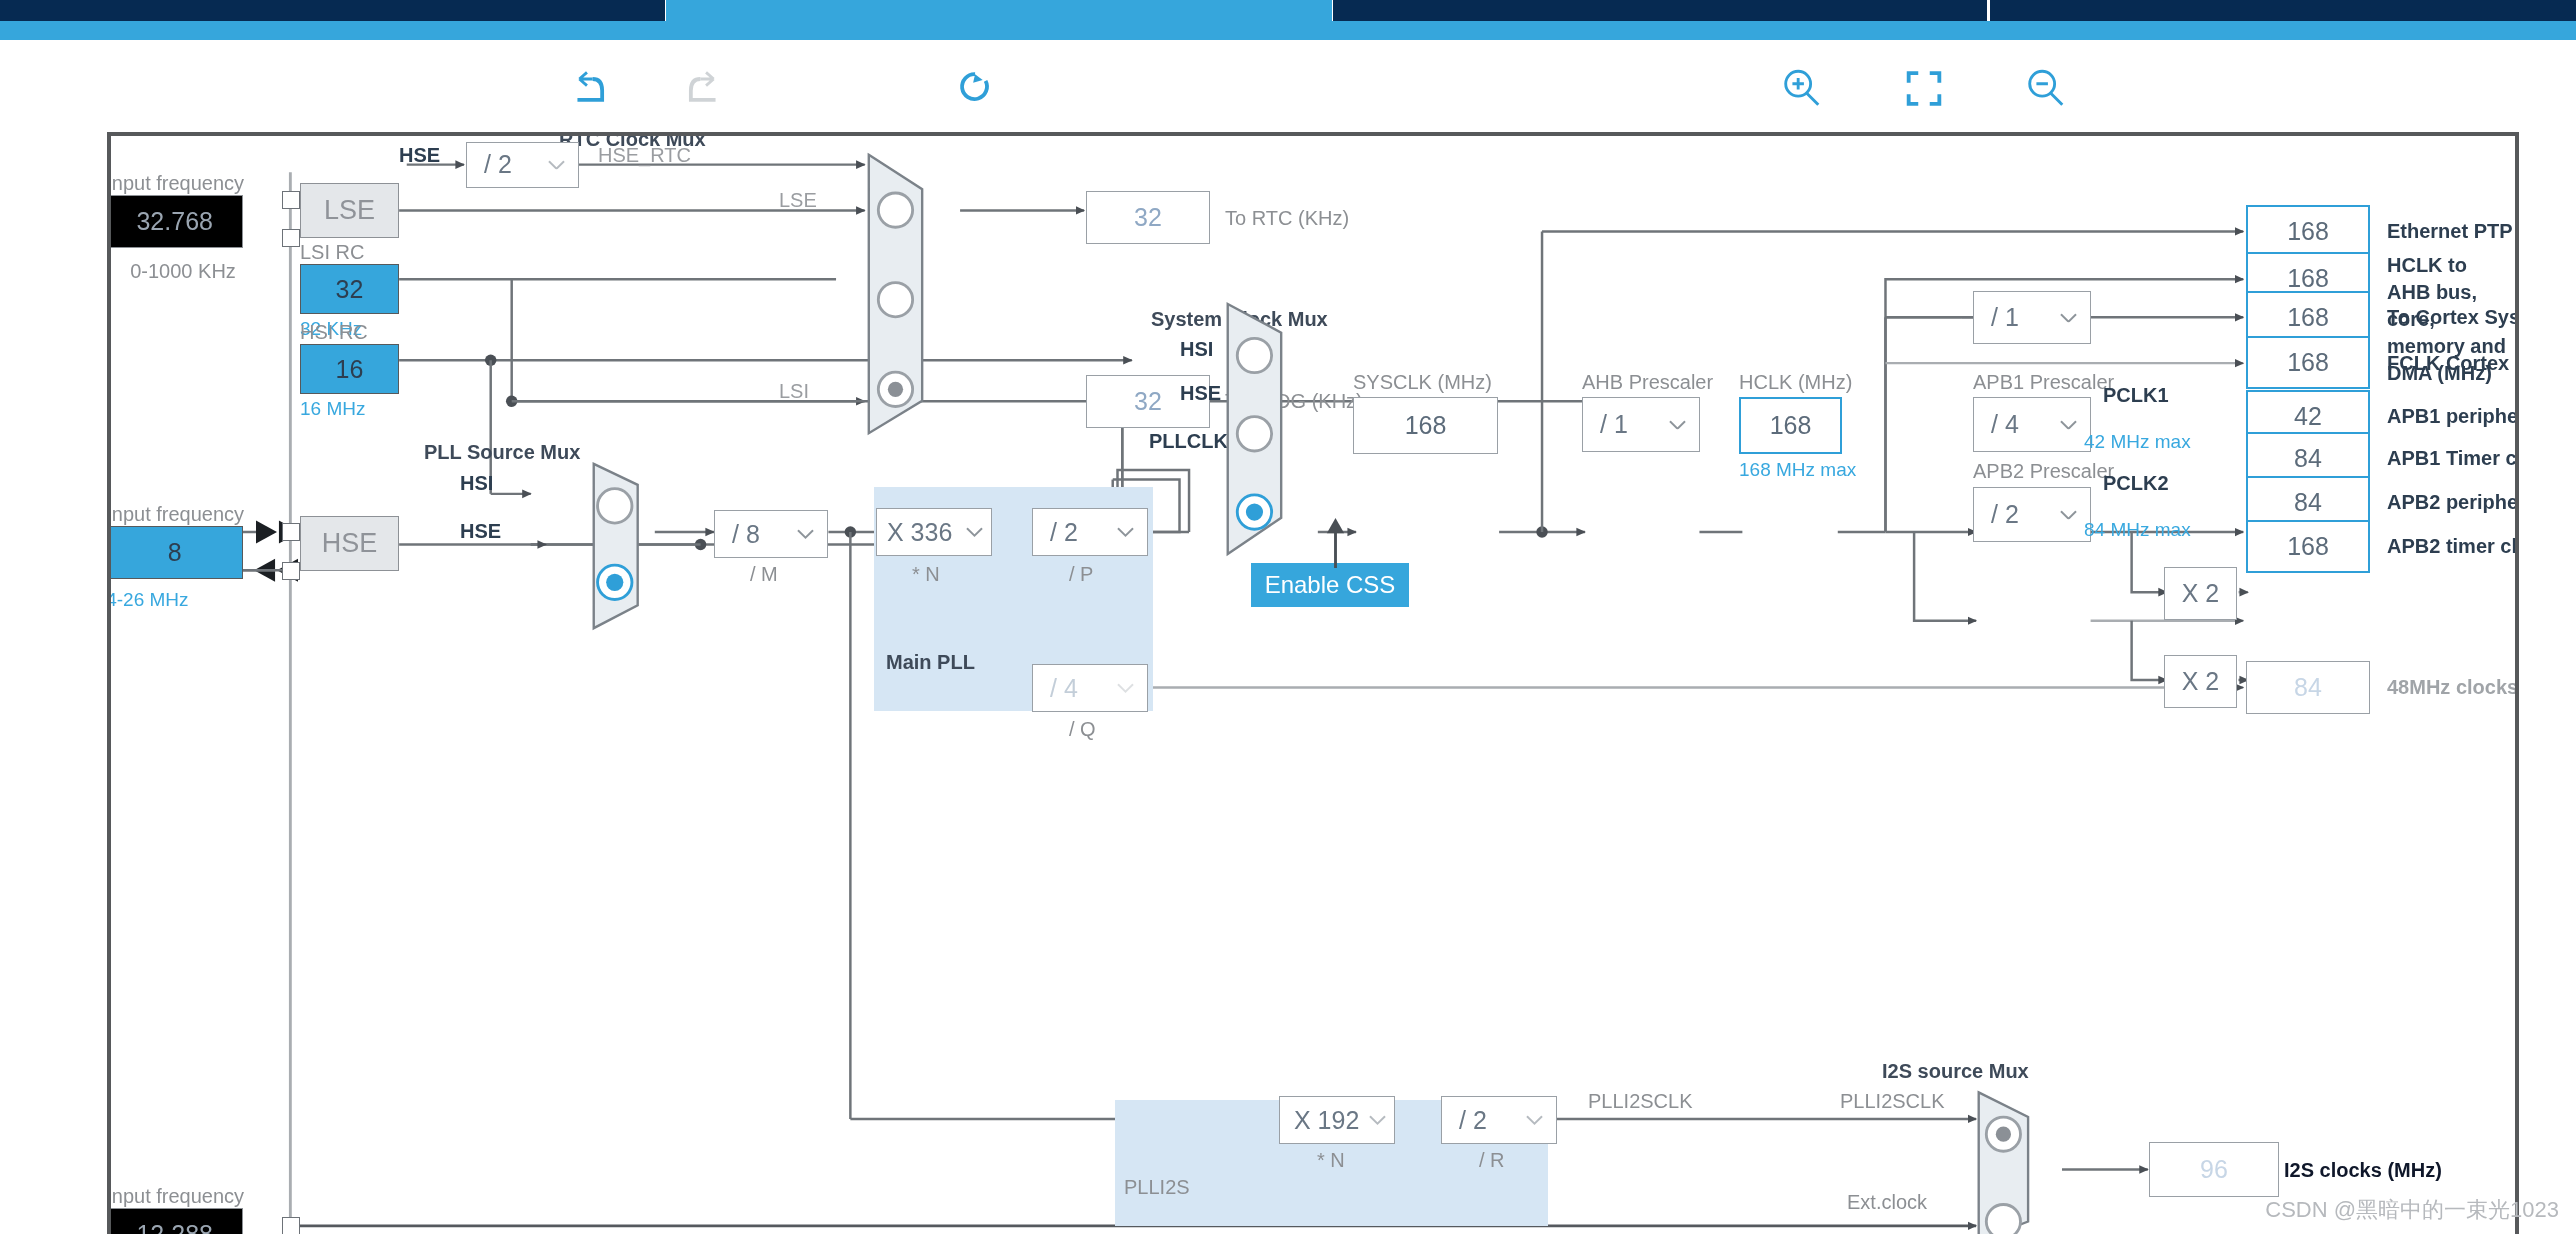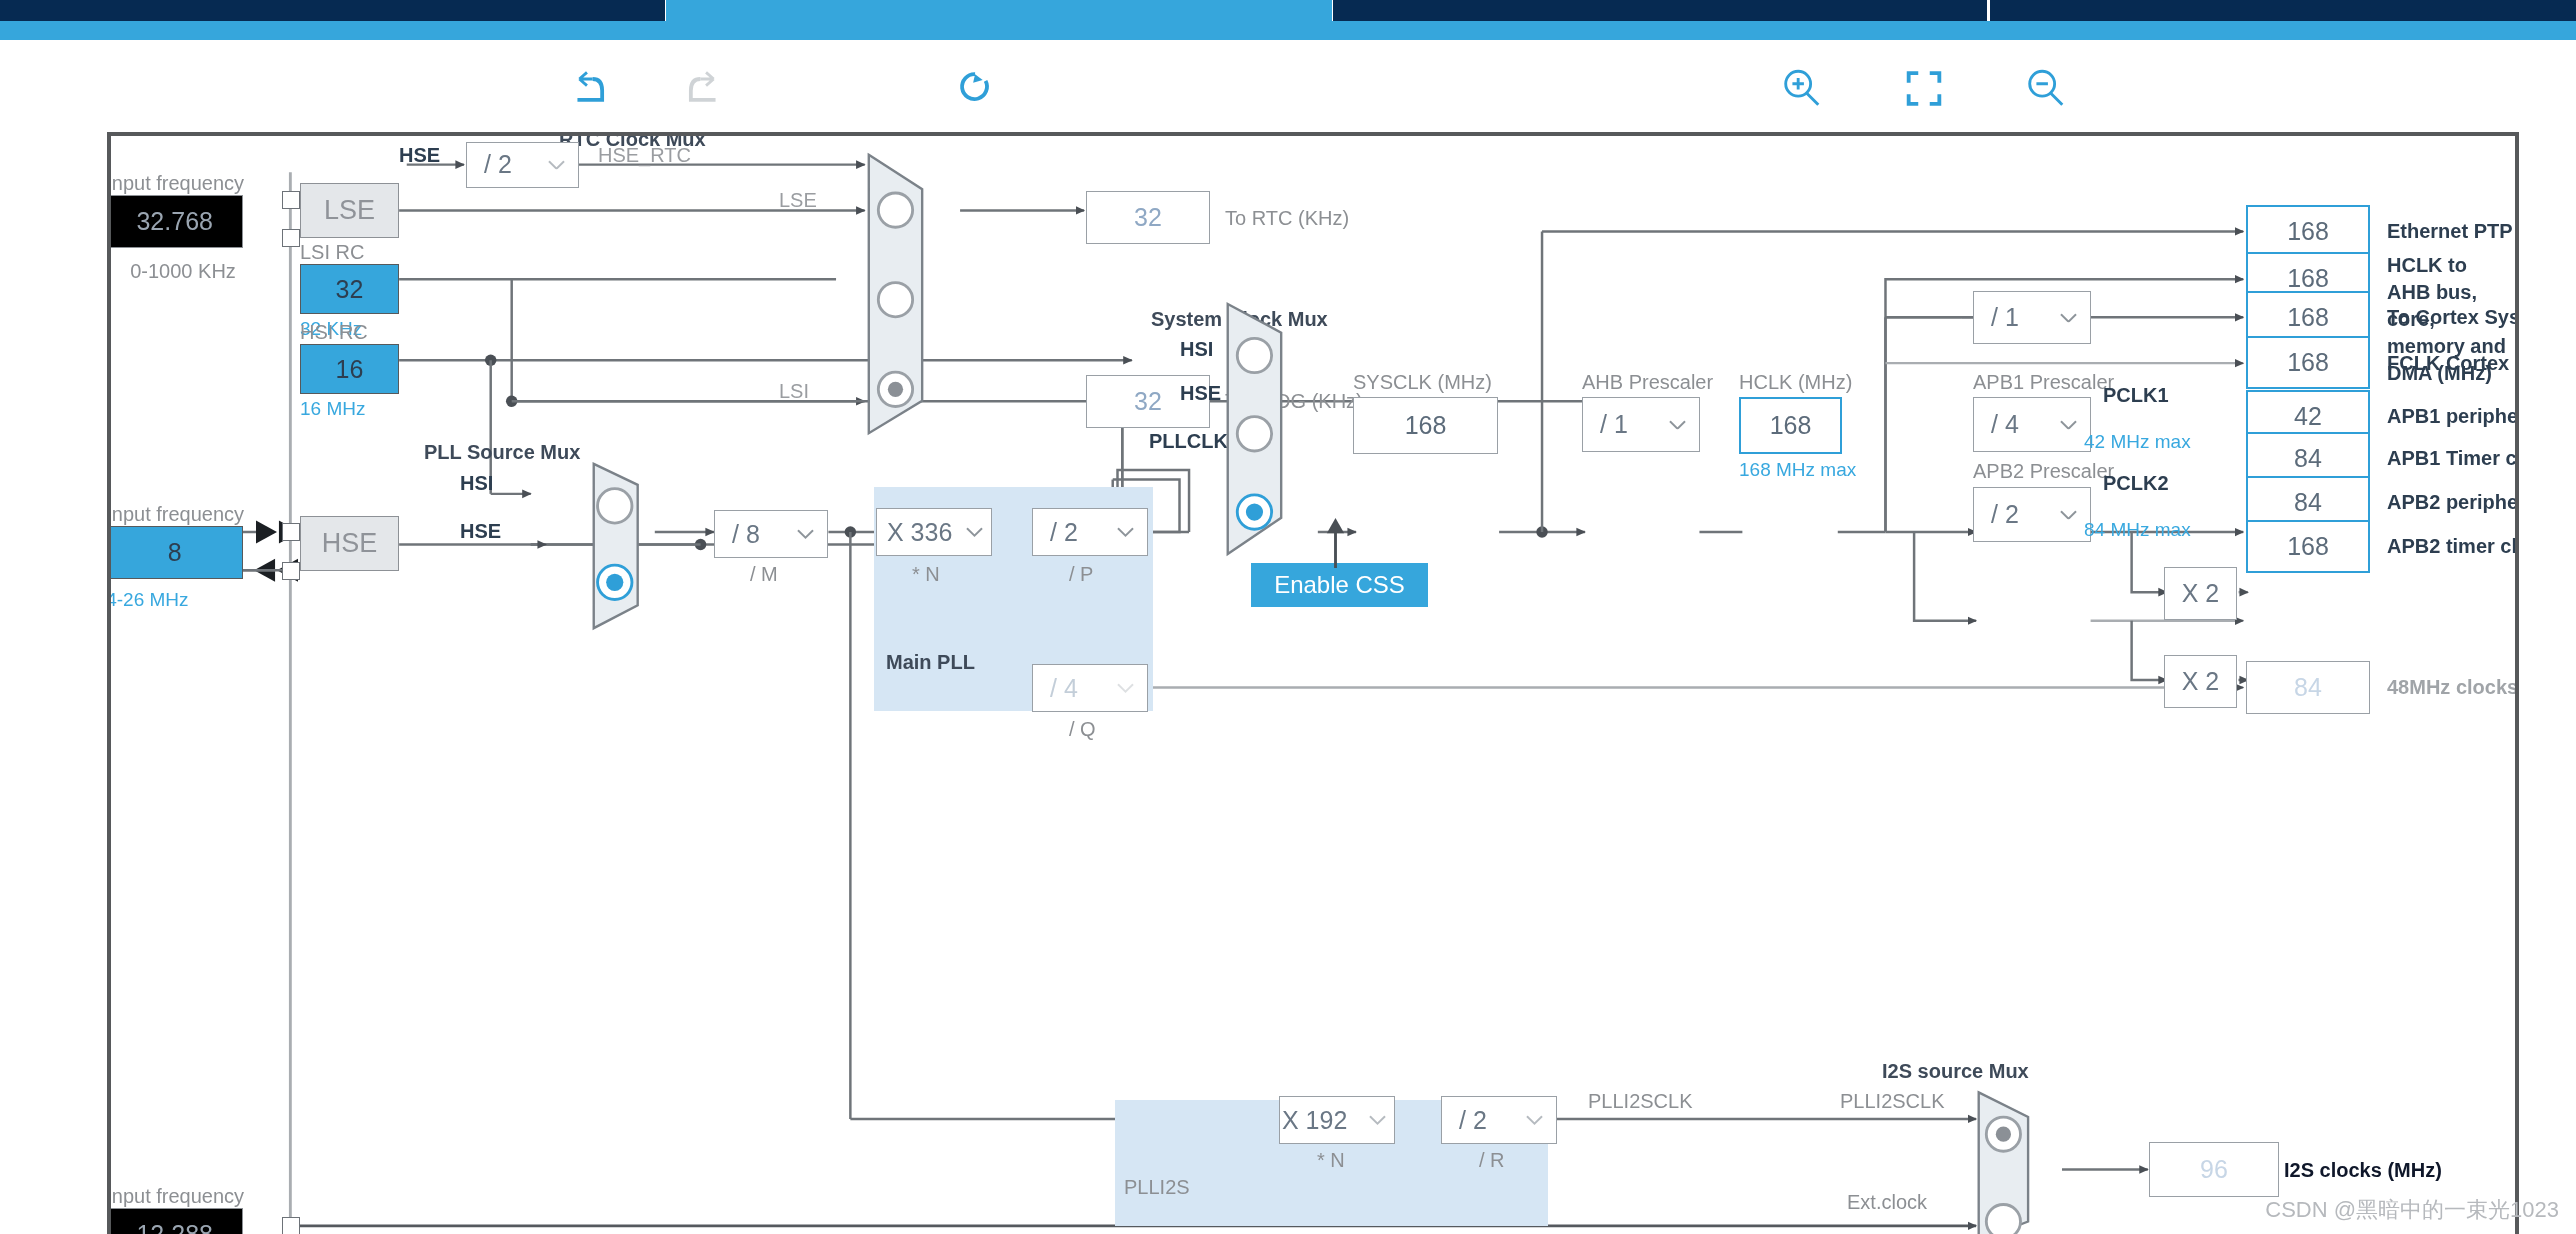--- a/index.html
+++ b/index.html
@@ -440,21 +440,21 @@
   <div class="lbl lbl-sig" data-name="sysclk-mux-pllclk-label" style="left:1038px; top:294px;">PLLCLK</div>
 
   <svg class="abs" data-name="system-clock-mux" style="left:1111px; top:164px;" width="105" height="258" viewBox="0 0 110 270">
     <path d="M6 4 L62 34 L62 228 L6 266 Z" fill="#e8edf1" stroke="#7b8289" stroke-width="2.5"></path>
     <circle cx="34" cy="58" r="18" fill="#ffffff" stroke="#9aa0a6" stroke-width="3"></circle>
     <circle cx="34" cy="140" r="18" fill="#ffffff" stroke="#9aa0a6" stroke-width="3"></circle>
     <circle cx="34" cy="222" r="18" fill="#ffffff" stroke="#2f9fd8" stroke-width="3"></circle>
     <circle cx="34" cy="222" r="9" fill="#2f9fd8"></circle>
   </svg>
 
-  <div id="enable-css" data-name="enable-css-button" style="left:1140px; top:427px; width:177px; height:44px;">Enable CSS</div>
+  <div id="enable-css" data-name="enable-css-button" style="left:1140px; top:427px; width:158px; height:44px;">Enable CSS</div>
 
   <svg class="abs" data-name="css-arrow-icon" style="left:1210px; top:380px;" width="29" height="52" viewBox="0 0 30 54">
     <path d="M15 54 V14" stroke="#4a4f55" stroke-width="3" fill="none"></path>
     <path d="M15 2 l9 16 h-18 z" fill="#4a4f55"></path>
   </svg>
 
   <div class="lbl" data-name="sysclk-caption" style="left:1242px; top:235px;">SYSCLK (MHz)</div>
   <div class="vbox vbox-plain" data-name="sysclk-value" style="left:1242px; top:261px; width:145px; height:57px; color:#5c6b7a;">168</div>
 
   <div class="lbl" data-name="ahb-prescaler-caption" style="left:1471px; top:235px;">AHB Prescaler</div>
@@ -523,21 +523,21 @@
   <div class="vbox vbox-active" data-name="output-apb2-timer-clocks-value" style="left:2135px; top:384px; width:124px; height:53px;">168</div>
   <div class="lbl lbl-sig" data-name="output-apb2-timer-clocks-label" style="left:2276px; top:399px;">APB2 timer clocks (MHz)</div>
 
   <div class="vbox vbox-disabled" data-name="output-48mhz-clocks-value" style="left:2135px; top:525px; width:124px; height:53px;">84</div>
   <div class="lbl" data-name="output-48mhz-clocks-label" style="left:2276px; top:540px; color:#a0a4a8; font-weight:bold;">48MHz clocks (MHz)</div>
 
   <div class="pll-region" data-name="plli2s-region" style="left:1004px; top:964px; width:433px; height:126px;"></div>
   <div class="lbl" data-name="plli2s-region-label" style="left:1013px; top:1040px;">PLLI2S</div>
 
   <div class="combo" data-name="plli2s-n-multiplier-select" style="left:1168px; top:960px; width:116px; height:48px;">
-    <span class="ctext" data-name="plli2s-n-value" style="margin-left:2px;">X 192</span>
+    <span class="ctext" data-name="plli2s-n-value" style="margin-left:14px;">X 192</span>
     <svg class="carrow" data-name="chevron-down-icon" style="right:7.6px;" viewBox="0 0 18 10">
       <path d="M1 1 L9 9 L17 1" fill="none" stroke="#b6bbc0" stroke-width="2"></path>
       </svg>
   </div>
   <div class="lbl" data-name="plli2s-n-caption" style="left:1206px; top:1013px;">* N</div>
 
   <div class="combo" data-name="plli2s-r-divider-select" style="left:1330px; top:960px; width:116px; height:48px;">
     <span class="ctext" data-name="plli2s-r-value">/ 2</span>
     <svg class="carrow" data-name="chevron-down-icon" viewBox="0 0 18 10">
       <path d="M1 1 L9 9 L17 1" fill="none" stroke="#b6bbc0" stroke-width="2"></path>

